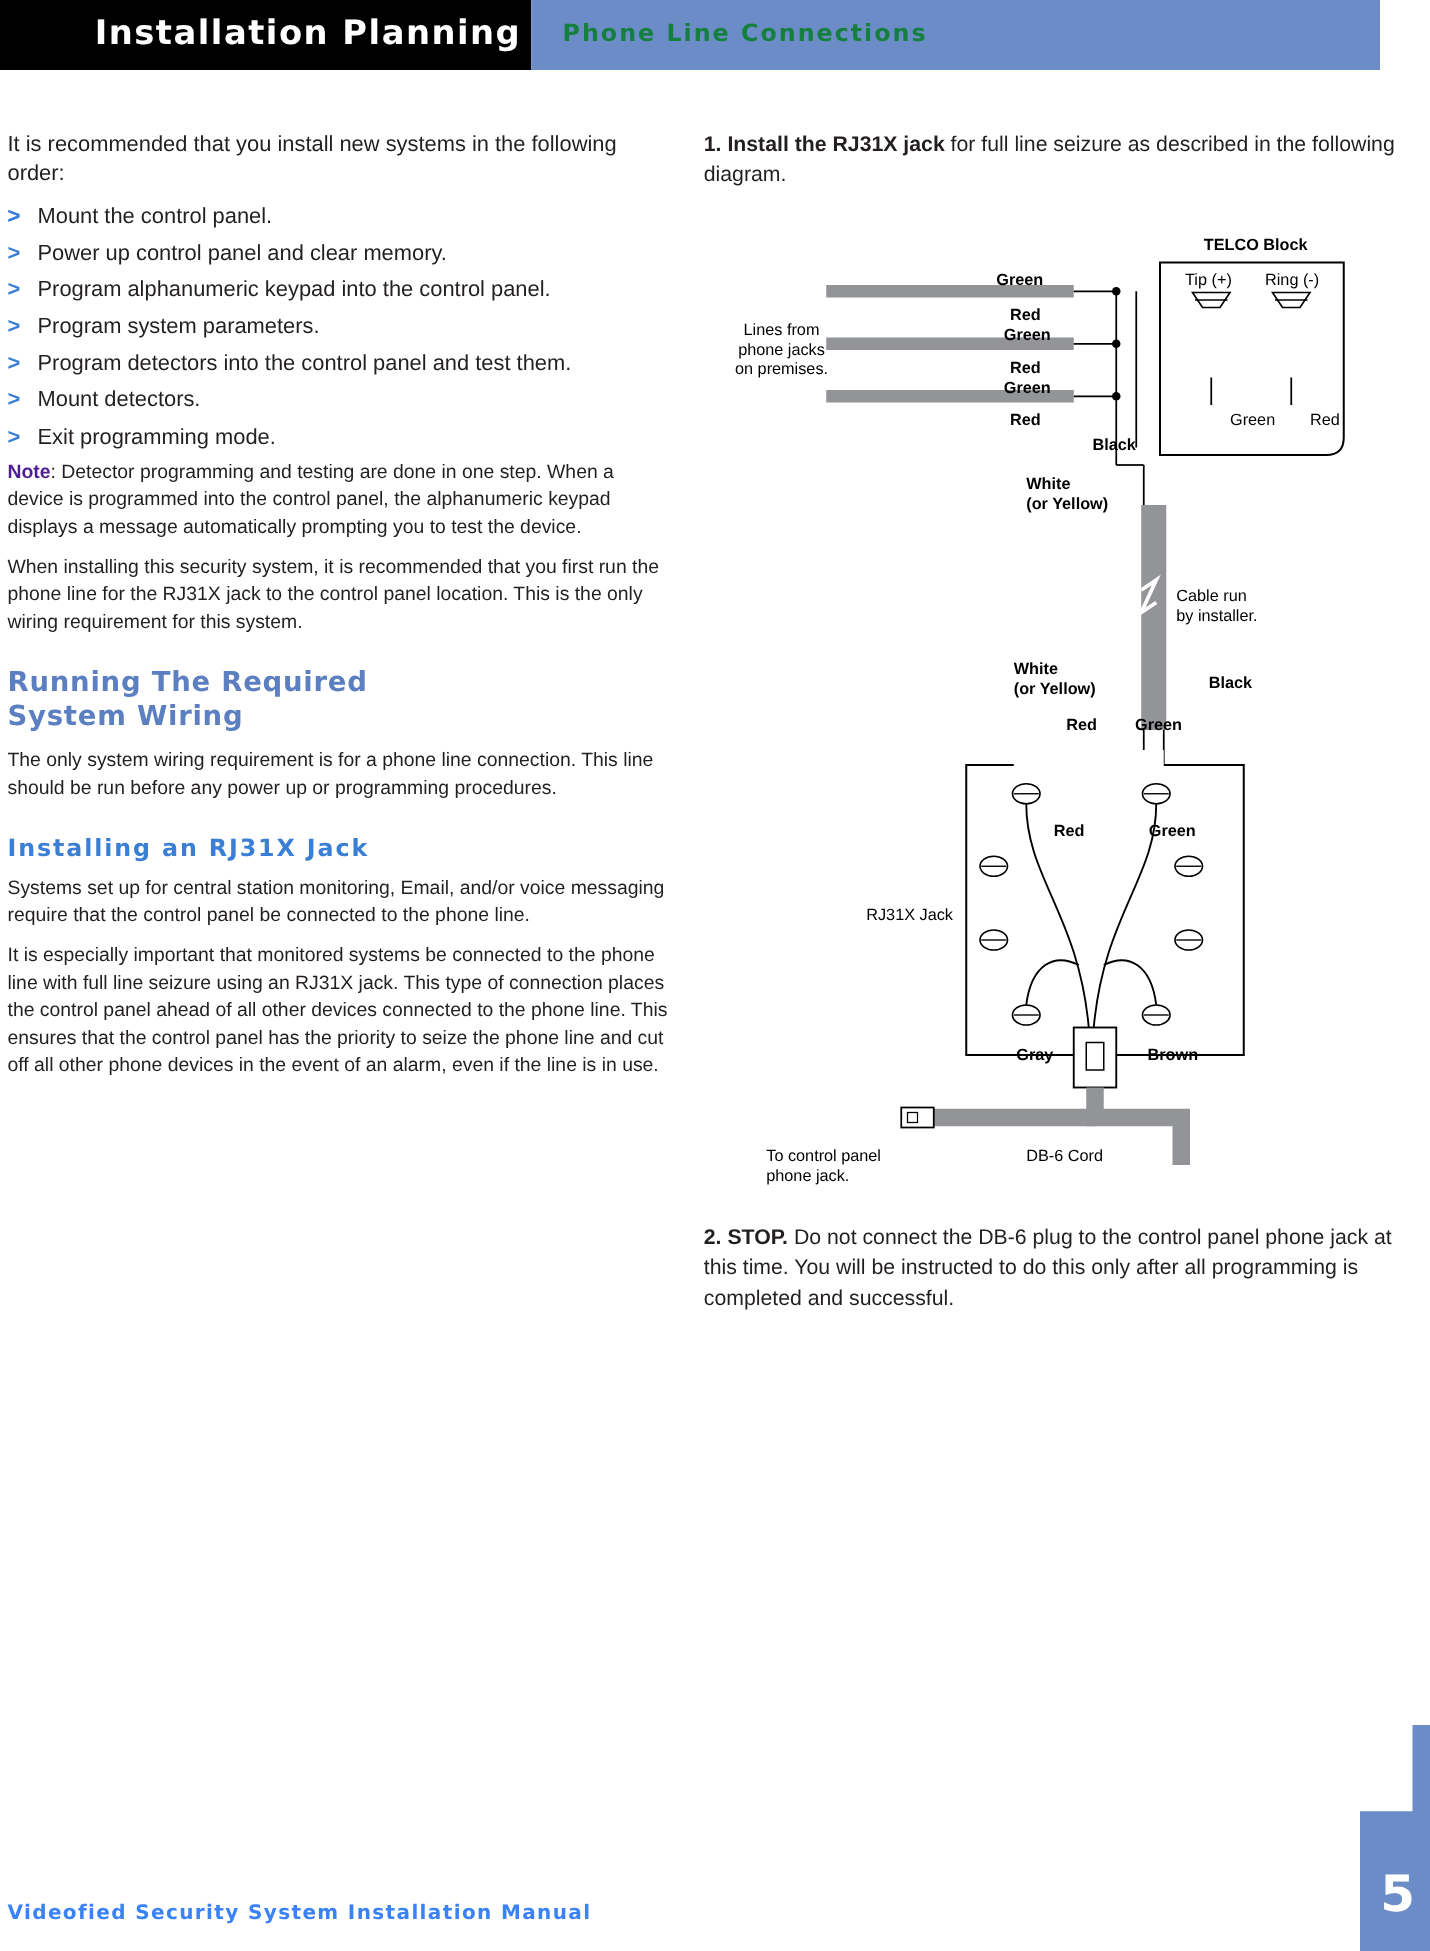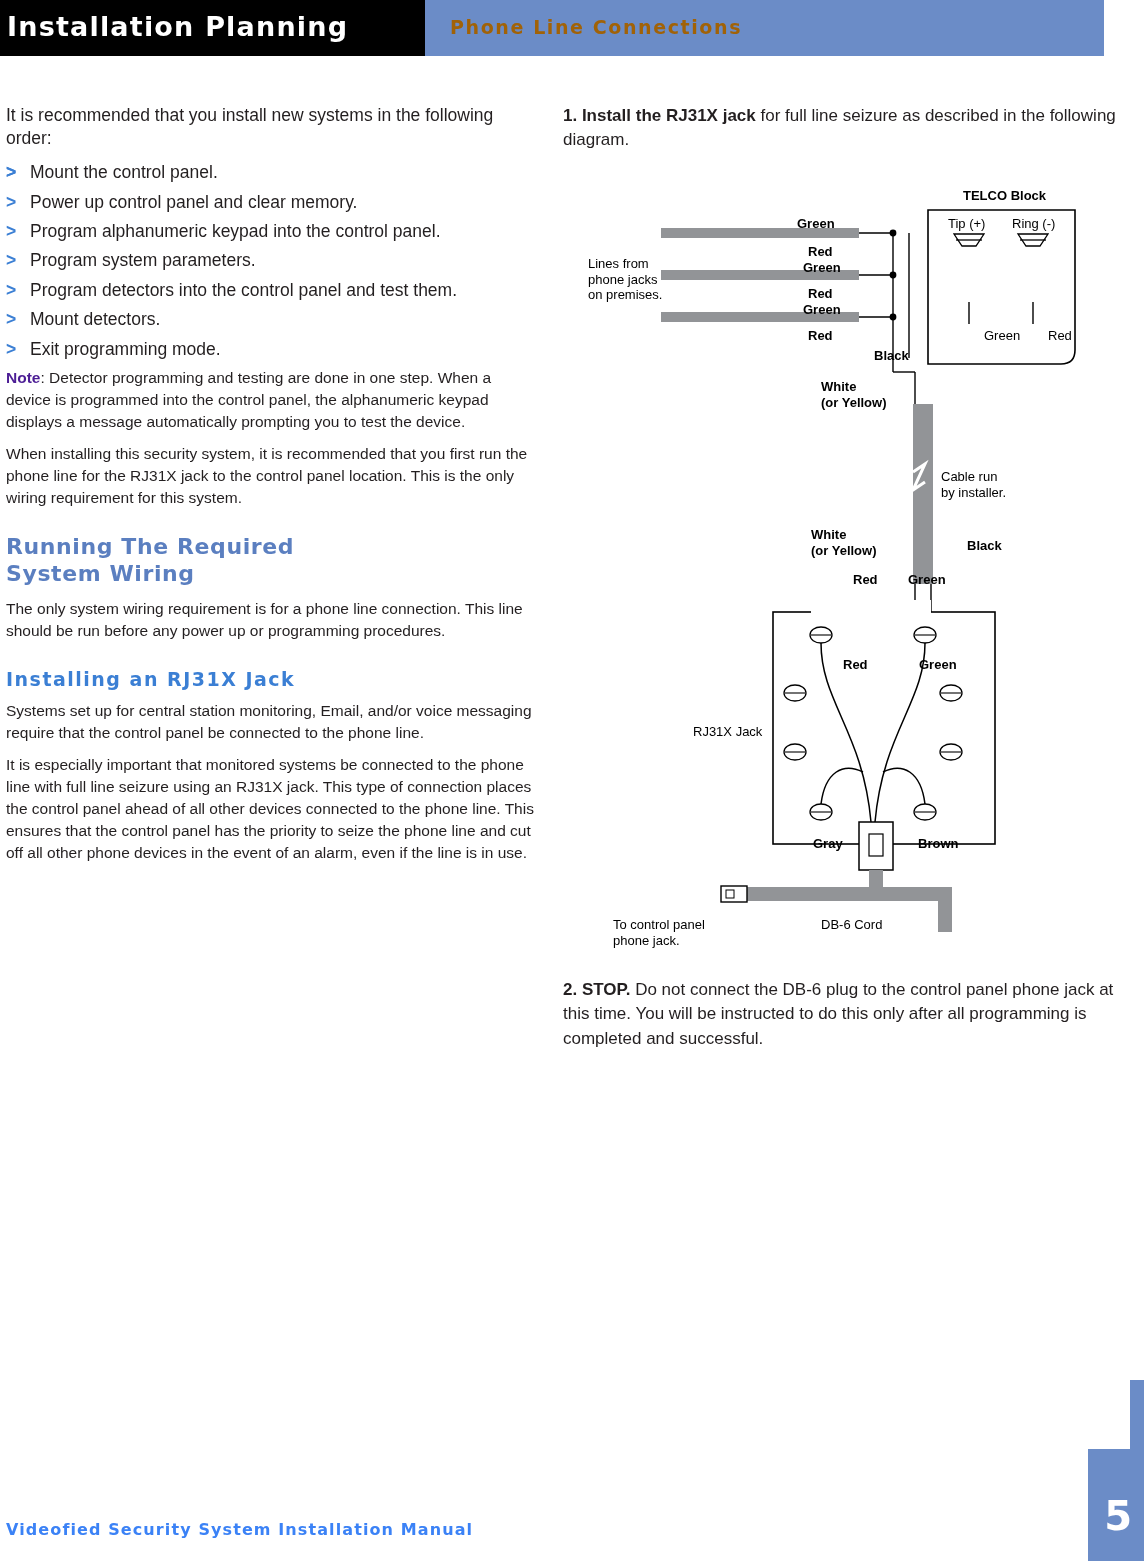--- a/index.html
+++ b/index.html
@@ -7,37 +7,37 @@
   body {
     width:1144px; height:1561px;
     background:#ffffff;
     font-family:"Liberation Sans", sans-serif;
     color:#231f20;
     position:relative;
     overflow:hidden;
   }
 
   
-  #header { position:absolute; left:0; top:0; width:1144px; height:68px; }
+  #header { position:absolute; left:0; top:0; width:1144px; height:68px;text-align:right; }
   #header-black {
     position:absolute; left:0; top:0; width:425px; height:56px;
     background:#000000;
   }
   #header-blue {
     position:absolute; left:425px; top:0; width:679px; height:56px;
     background:#6b8cc7;
   }
   #header-title {
     position:absolute; left:7px; top:11px; width:410px;
     color:#ffffff; font-size:27px; font-weight:bold; letter-spacing:1.2px;
     font-family:"DejaVu Sans", sans-serif;
   }
   #header-subtitle {
     position:absolute; left:450px; top:16px;
-    color:#a16207; font-size:19px; font-weight:bold; letter-spacing:1.6px;
+    color:#15803d; font-size:19px; font-weight:bold; letter-spacing:1.6px;
     font-family:"DejaVu Sans", sans-serif;
   }
 
   
   #left-col { position:absolute; left:6px; top:104px; width:530px; }
   h2.section-head {
     margin:0 0 10px 0;
     font-size:22px; font-weight:bold; letter-spacing:0.6px;
     color:#231f20;
     font-family:"DejaVu Sans", sans-serif;
@@ -247,21 +247,21 @@
       <rect x="158" y="714" width="26" height="16" fill="#ffffff" stroke="#000" stroke-width="1.4"></rect>
       <rect x="163" y="718" width="8" height="8" fill="#ffffff" stroke="#000" stroke-width="1"></rect>
     </svg>
 
     <div class="dlabel bold" style="left:400px; top:16px;">TELCO Block</div>
     <div class="dlabel" style="left:385px; top:44px;">Tip (+)</div>
     <div class="dlabel" style="left:449px; top:44px;">Ring (-)</div>
     <div class="dlabel" style="left:421px; top:156px;">Green</div>
     <div class="dlabel" style="left:485px; top:156px;">Red</div>
 
-    <div class="dlabel" style="left:25px;  top:84px;">Lines from
+    <div class="dlabel" style="left:25px;  top:84px;text-align:center;">Lines from
 phone jacks
 on premises.</div>
 
     <div class="dlabel bold" style="left:234px; top:44px;">Green</div>
     <div class="dlabel bold" style="left:245px; top:72px;">Red</div>
     <div class="dlabel bold" style="left:240px; top:88px;">Green</div>
     <div class="dlabel bold" style="left:245px; top:114px;">Red</div>
     <div class="dlabel bold" style="left:240px; top:130px;">Green</div>
     <div class="dlabel bold" style="left:245px; top:156px;">Red</div>
 

